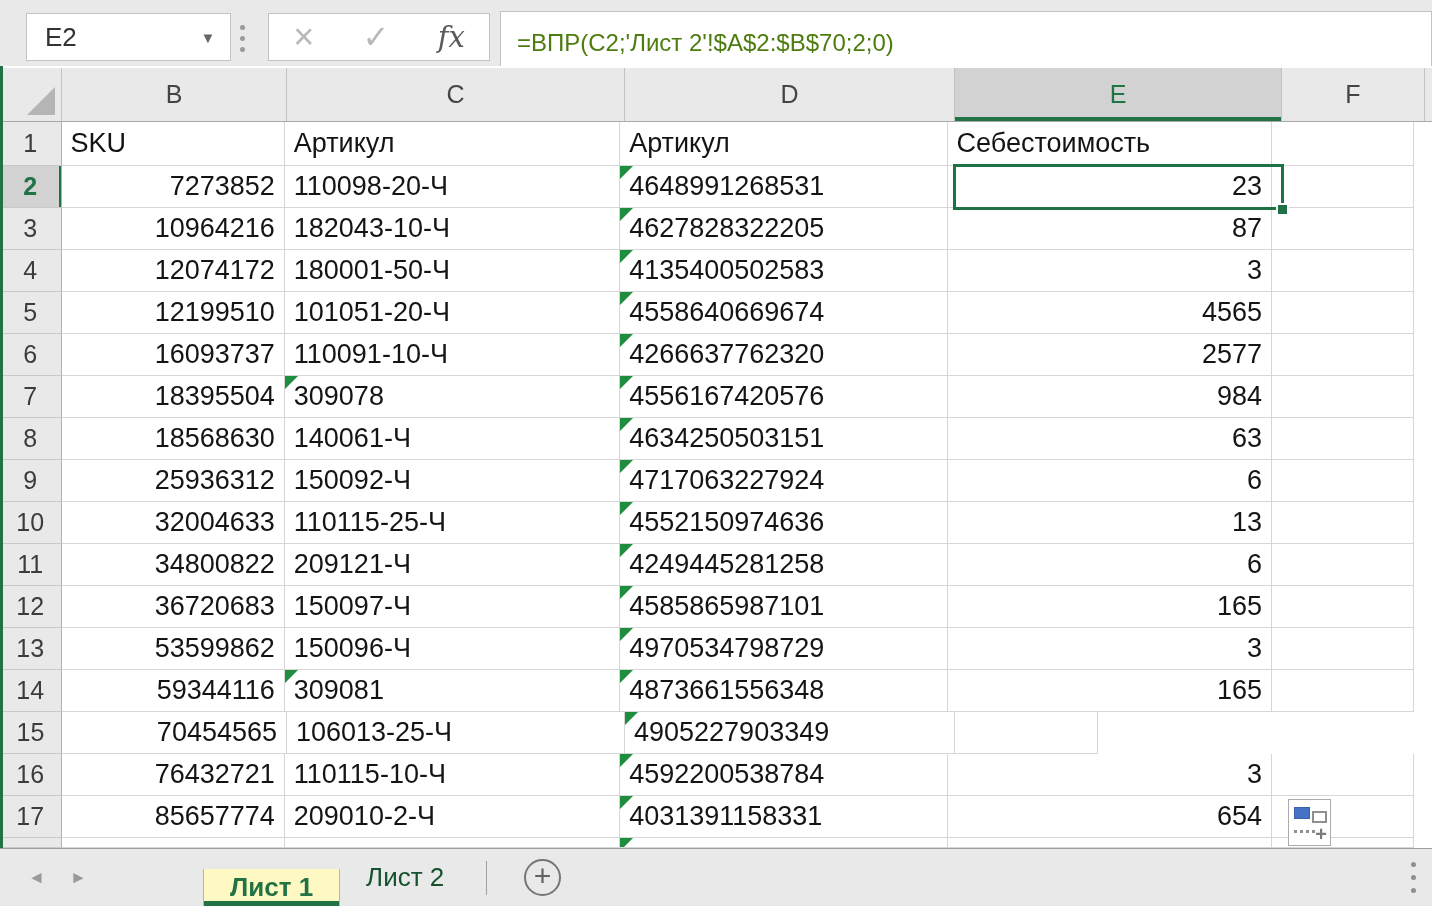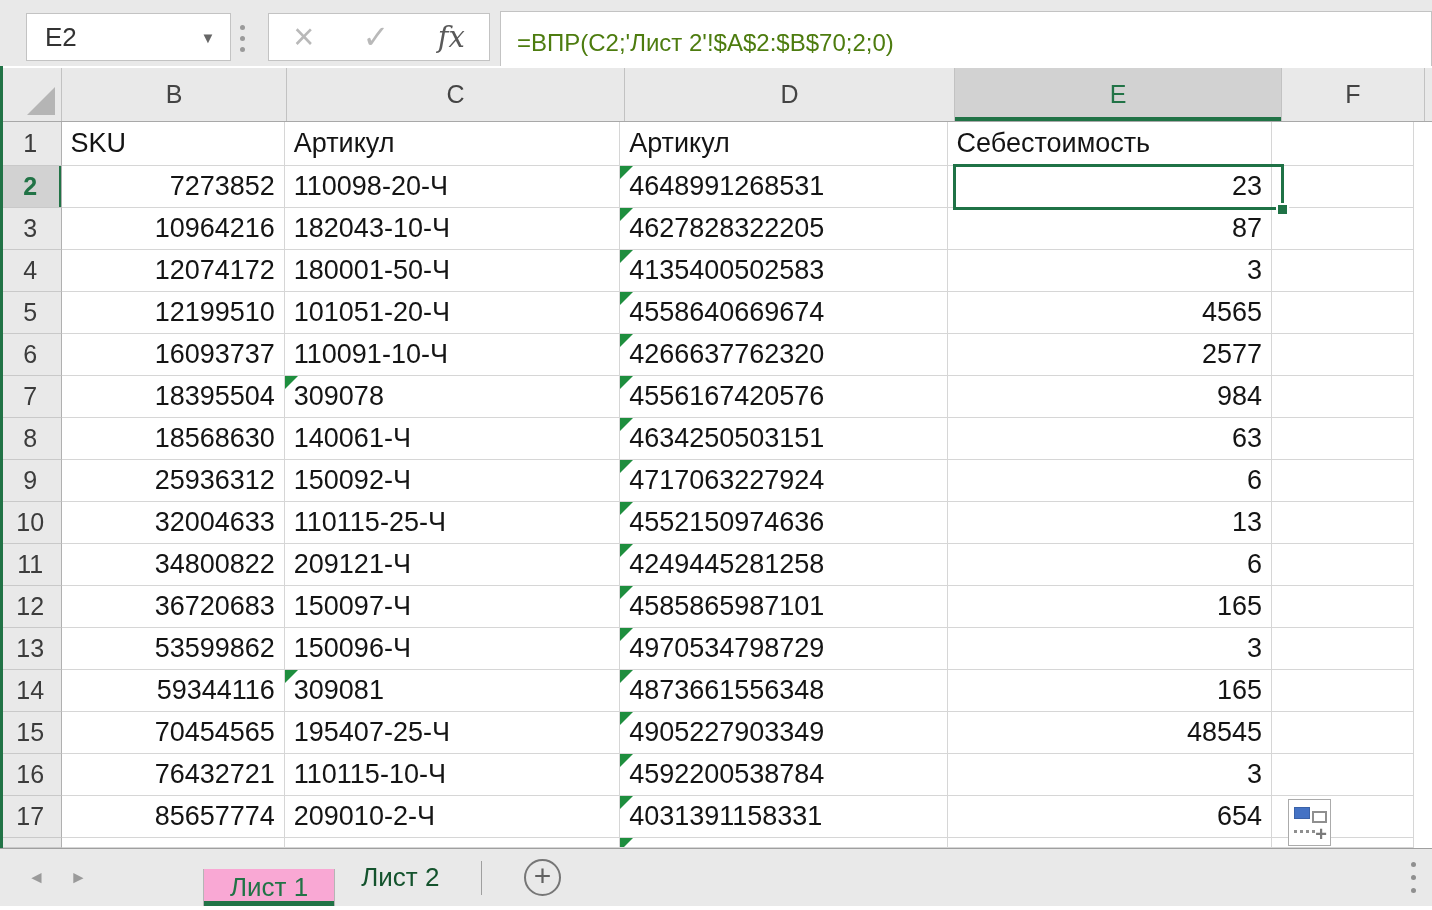--- a/index.html
+++ b/index.html
@@ -68,21 +68,21 @@
   .pb-plus { position:absolute; right:3px; bottom:1px; font-size:20px; font-weight:bold; color:#7a7a7a; line-height:1; }
 
   
   .tabbar { position:absolute; left:0; top:848px; width:1432px; height:58px; background:#e9e9e9;
             border-top:1px solid #9f9f9f; }
   .navarrow { position:absolute; top:0; height:100%; display:flex; align-items:center;
               color:#9a9a9a; font-size:17px; }
   .navarrow.left { left:28px; } .navarrow.right { left:70px; }
   .tabs { position:absolute; left:203px; top:0; height:100%; display:flex; align-items:stretch; }
   .tab { display:flex; align-items:center; justify-content:center; padding:0 26px; font-size:26px; color:#14532d; }
-  .tab.active { background:#f9a8d4; color:#217346; font-weight:normal;
+  .tab.active { background:#fef9c3; color:#217346; font-weight:bold;
                 border-left:1px solid #b5b5b5; border-right:1px solid #b5b5b5;
                 box-shadow: inset 0 -5px 0 #217346; margin-top: 20px; }
   .tabsep { width:1px; height:34px; background:#9f9f9f; align-self:center; margin-left:16px; }
   .newsheet { position:absolute; left:524px; top:10px; width:37px; height:37px; border:2px solid #767676;
               border-radius:50%; color:#616161; font-size:30px; display:flex; align-items:center;
               justify-content:center; line-height:1; padding-bottom:3px; }
   .bardots { position:absolute; right:16px; top:13px; display:flex; flex-direction:column; gap:8px; }
   .bardots i { width:5px; height:5px; background:#8f8f8f; border-radius:50%; }
   .bottomstrip { position:absolute; left:0; top:906px; width:1432px; height:4px; background:#fff; }
 </style>
@@ -375,28 +375,25 @@
         </div>
         <div class="cell w-f"></div>
         <div class="cell w-x"></div>
       </div>
       <div class="grow">
         <div class="rowhdr">15</div>
         <div class="cell w-b right">
           <span>70454565</span>
         </div>
         <div class="cell w-c">
-          <span>195407-25-Ч</span>
+          <span>106013-25-Ч</span>
         </div>
         <div class="cell w-d">
           <span class="flag"></span>
           <span>4905227903349</span>
-        </div>
-        <div class="cell w-e right">
-          <span>48545</span>
         </div>
         <div class="cell w-f"></div>
         <div class="cell w-x"></div>
       </div>
       <div class="grow">
         <div class="rowhdr">16</div>
         <div class="cell w-b right">
           <span>76432721</span>
         </div>
         <div class="cell w-c">

